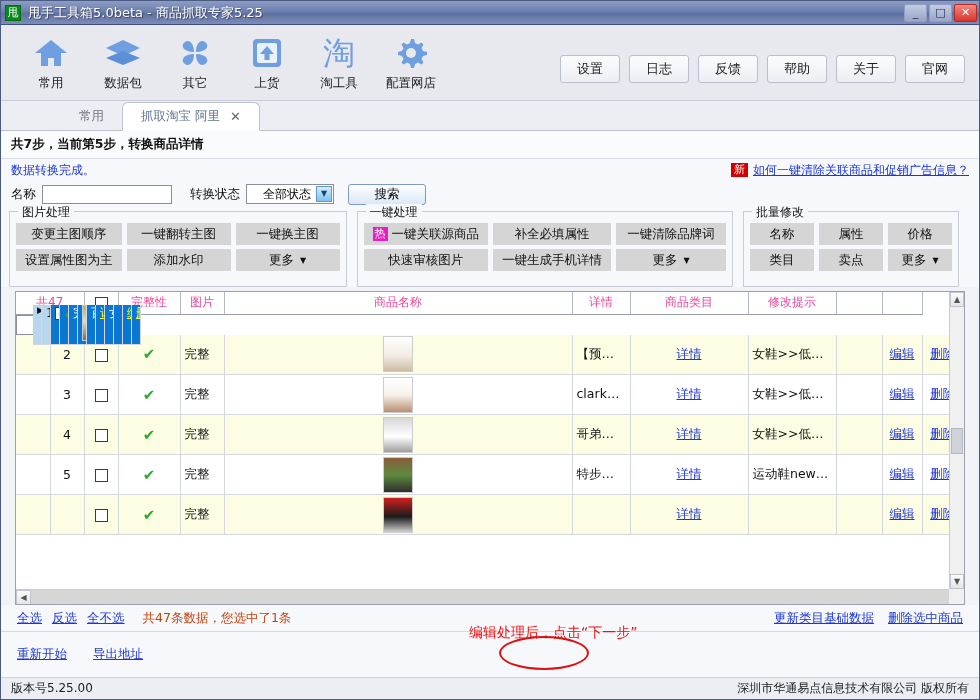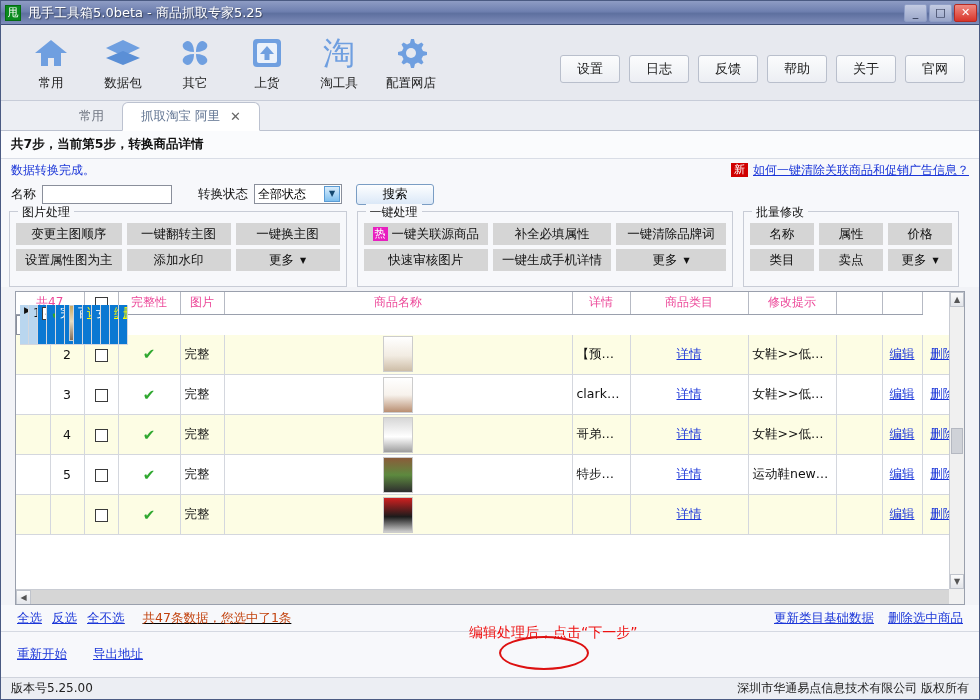--- a/index.html
+++ b/index.html
@@ -129,21 +129,21 @@
   .searchrow label { font-size:12.5px; color:#111; }
   .txt {
     width:130px; height:19px;
     border:1px solid #8a8f9b; background:#fff;
     font-size:12px; padding:0 3px;
   }
   .sel {
     width:88px; height:20px;
     border:1px solid #8a8f9b; background:#fff;
     font-size:12px; display:flex; align-items:center;
-    padding-left:3px; position:relative;
+    padding-left:16px; position:relative;
   }
   .sel .arrow {
     position:absolute; right:1px; top:1px;
     width:16px; height:16px;
     background:linear-gradient(to bottom,#d9ecfb,#7fc0ef);
     border:1px solid #5a9bd4;
     color:#13476e; font-size:8px; line-height:14px; text-align:center;
   }
   .sbtn {
     width:78px; height:21px;
@@ -252,21 +252,20 @@
   }
   .hscroll .sbtn2 { width:15px; height:15px; background:linear-gradient(to bottom,#fbfbfb,#e3e5ea); border:1px solid #c0c4cc; font-size:8px; text-align:center; line-height:13px; color:#555; }
   .corner { position:absolute; right:0; bottom:0; width:15px; height:15px; background:#f0f0f0; }
 
   
   .selrow {
     flex:0 0 26px; height:26px;
     display:flex; align-items:center; gap:10px;
     padding:0 16px;
     background:#f7f8fb;
-    text-decoration:underline;
   }
   .selrow a { color:#1b36d8; text-decoration:underline; font-size:12.5px; }
   .selrow .count { color:#c2410c; font-size:12.5px; margin-left:8px; }
   .selrow .right { margin-left:auto; display:flex; gap:14px; }
 
   
   .navrow {
     flex:0 0 46px; height:46px;
     border-top:1px solid #d5d9e2;
     background:#f7f8fb;
@@ -407,21 +406,21 @@
     <span class="status-msg">数据转换完成。</span>
     <span class="hint-link">
       <span class="badge-new">新</span>
       <a href="#">如何一键清除关联商品和促销广告信息？</a>
     </span>
   </div>
 
   <div class="searchrow">
     <label>名称</label>
     <input class="txt" type="text" value="" style="">
-    <label style="margin-left:20px;">转换状态</label>
+    <label style="margin-left:12px;">转换状态</label>
     <div class="sel">
       <span>全部状态</span>
       <span class="arrow">▼</span>
     </div>
     <div class="sbtn">搜索</div>
   </div>
 
   <div class="groups">
 
     <div class="group g1">

